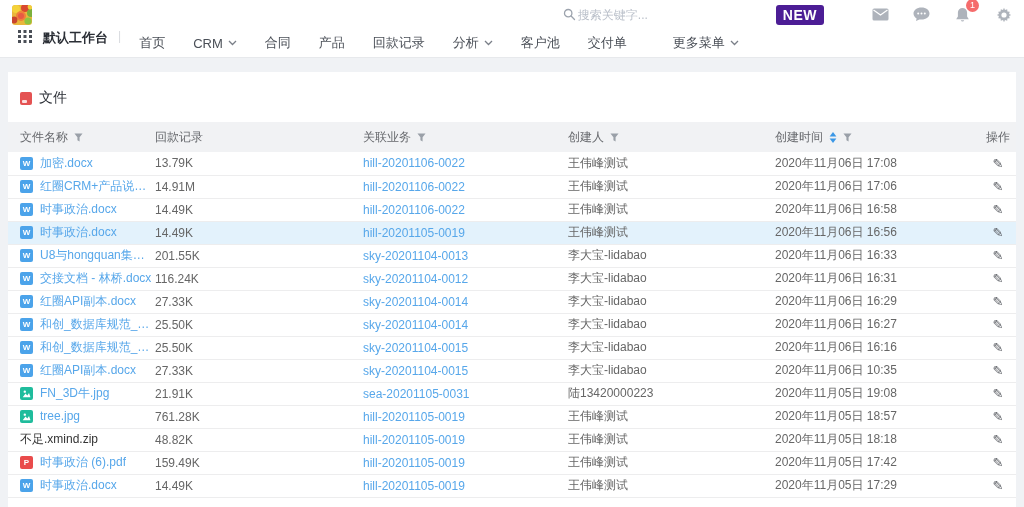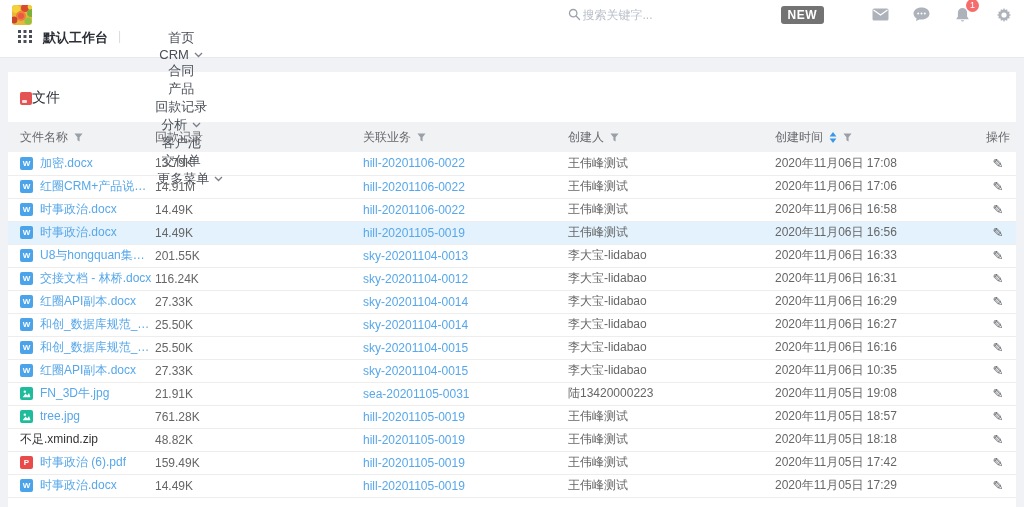--- a/index.html
+++ b/index.html
@@ -17,48 +17,48 @@
   }
   .logo { width: 20px; height: 20px; border-radius: 3px; overflow: hidden; cursor: pointer; flex: 0 0 auto; }
   .topbar-spacer { flex: 1; }
   .search-box { display: flex; align-items: center; gap: 2px; width: 185px; margin-right: 28px; cursor: text; }
   .search-box input {
     border: none; outline: none; font-size: 12px; width: 150px;
     font-family: "Liberation Sans", "DejaVu Sans", sans-serif; color: #333; background: transparent;
   }
   .search-box input::placeholder { color: #b9bfc9; }
   .new-badge {
-    background: #737373; color: #fff; font-size: 12px; font-weight: bold;
+    background: #4c1d95; color: #fff; font-size: 14px; font-weight: bold;
     padding: 2px 7px; border-radius: 3px; letter-spacing: .5px; margin-right: 24px; cursor: pointer;
   }
   .tb-icon { width: 17px; height: 17px; margin-left: 24px; position: relative; cursor: pointer; display: inline-flex; align-items: center; justify-content: center; }
   .tb-icon:first-of-type { margin-left: 0; }
   .notif-badge {
     position: absolute; top: -7px; right: -8px;
     min-width: 13px; height: 13px; border-radius: 8px;
     background: #f56c6c; color: #fff; font-size: 9px; line-height: 13px; text-align: center; padding: 0 2px;
   }
   
   .navbar {
     height: 29px; background: #fff; border-bottom: 1px solid #e7e9ec;
     display: flex; padding: 0 16px;
   }
   .grid-icon { width: 15px; height: 15px; margin: 0 6px 0 2px; cursor: pointer; display: inline-flex; }
   .workspace { font-size: 13px; font-weight: bold; color: #2b2f36; margin: 0 10px 0 4px; cursor: pointer; }
   .nav-sep { color: #d9dbdf; font-size: 12px; margin-right: 4px; }
-  .nav-menu { display: flex; align-items: center; height: 100%; flex-direction: column; }
+  .nav-menu { display: flex; align-items: center; height: 100%; }
   .nav-item {
     font-size: 13px; color: #4a4f57; padding: 0 14px; height: 100%;
     display: inline-flex; align-items: center; gap: 5px; cursor: pointer; white-space: nowrap;
   }
   .nav-item svg { flex: 0 0 auto; }
   .nav-item.more { margin-left: 18px; }
   
   .content { margin: 14px 8px 0; background: #fff; height: 435px; }
-  .page-header { display: flex; align-items: center; gap: 0; padding: 17px 12px 15px; text-align: right; }
+  .page-header { display: flex; align-items: center; gap: 7px; padding: 17px 12px 15px; text-align: right; }
   .file-badge { width: 12px; height: 13px; background: #e45252; border-radius: 2px; position: relative; }
   .file-badge::after {
     content: ""; position: absolute; left: 2px; bottom: 2px;
     width: 5px; height: 3px; background: #fbdede; border-radius: 1px;
   }
   .page-title { font-size: 14px; color: #2b2f36; }
   
   table { width: 100%; border-collapse: collapse; table-layout: fixed; font-size: 12px; }
   thead tr { background: #f1f2f4; height: 30px; }
   th { font-weight: normal; color: #67696d; text-align: left; padding: 0; }

